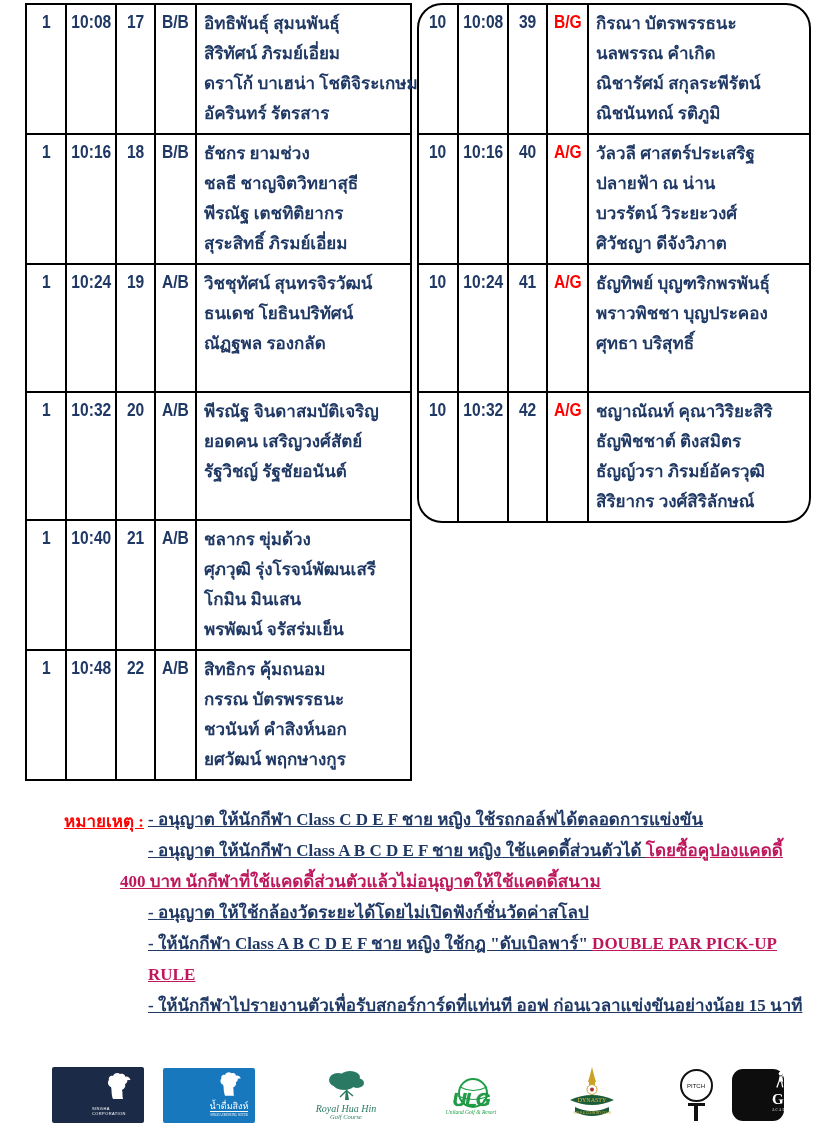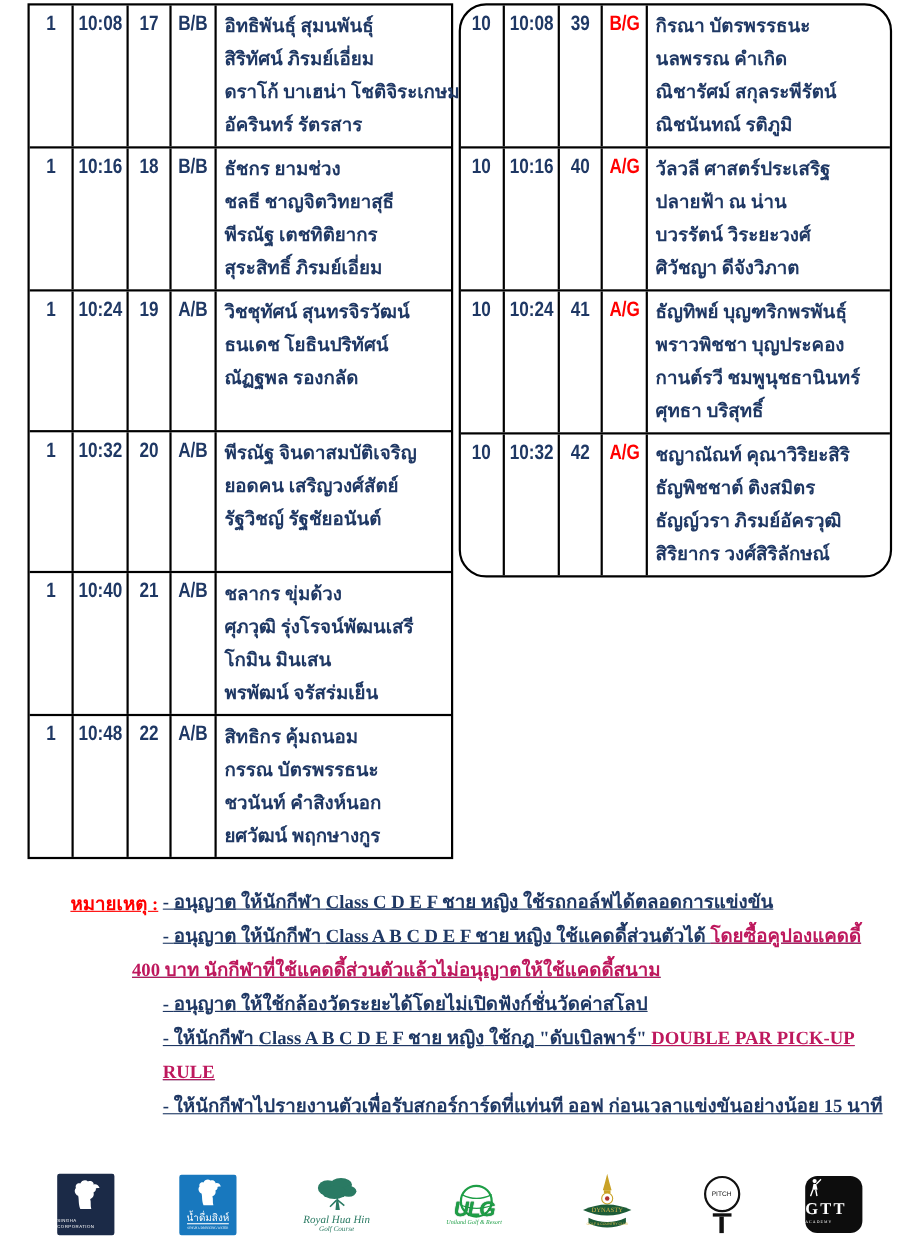--- a/index.html
+++ b/index.html
@@ -35,21 +35,21 @@
   .note-line.hang { margin-left:-28px; }
   .seg-navy   { color:#1F3864; }
   .seg-navy-u { color:#1F3864; text-decoration:underline; }
   .seg-red-u-b{ color:#be185d; text-decoration:underline; }
 
   
   .logos {
     position:absolute; left:52px; top:1066px; width:732px; height:58px;
     display:flex; justify-content:space-between; align-items:center;
   }
-  .logo { flex:0 0 auto; position:relative; }
+  .logo { flex:0 0 auto; position:relative;padding-left:40px; }
 
   .sq-logo { width:52px; height:52px; display:flex; flex-direction:column; align-items:center; }
   #logo-singha-corp  { background:#1b2a47; padding-top:4px; border-radius:2px; }
   #logo-singha-corp .cap { color:#fff; font-size:4px; letter-spacing:.4px; font-family:"Liberation Sans",sans-serif; margin-top:1px; }
   #logo-singha-water { background:#1878be; padding-top:3px; border-radius:2px; }
   #logo-singha-water .cap { color:#fff; font-size:9px; font-family:"Liberation Sans",sans-serif; line-height:10px; }
   #logo-singha-water .cap2 { color:#fff; font-size:3px; border-top:1px solid #fff; padding-top:1px; }
 
   .logo-rhh { width:64px; text-align:center; color:#2a7a63; }
   .logo-rhh .l1 { font-style:italic; font-size:10px; line-height:9px; font-family:"Liberation Serif",serif; }
@@ -184,21 +184,20 @@
         </div>
       </div>
       <div class="t-row">
         <div class="cell c-tee"><span class="numtext">10</span></div>
         <div class="cell c-time"><span class="numtext">10:24</span></div>
         <div class="cell c-group"><span class="numtext">41</span></div>
         <div class="cell c-class"><span class="numtext" style="color: rgb(255, 0, 0);">A/G</span></div>
         <div class="cell names">
           <div class="player">ธัญทิพย์ บุญฑริกพรพันธุ์</div>
           <div class="player">พราวพิชชา บุญประคอง</div>
-          <div class="player">กานต์รวี ชมพูนุชธานินทร์</div>
           <div class="player">ศุทธา บริสุทธิ์</div>
         </div>
       </div>
       <div class="t-row">
         <div class="cell c-tee"><span class="numtext">10</span></div>
         <div class="cell c-time"><span class="numtext">10:32</span></div>
         <div class="cell c-group"><span class="numtext">42</span></div>
         <div class="cell c-class"><span class="numtext" style="color: rgb(255, 0, 0);">A/G</span></div>
         <div class="cell names">
           <div class="player">ชญาณัณท์ คุณาวิริยะสิริ</div>

